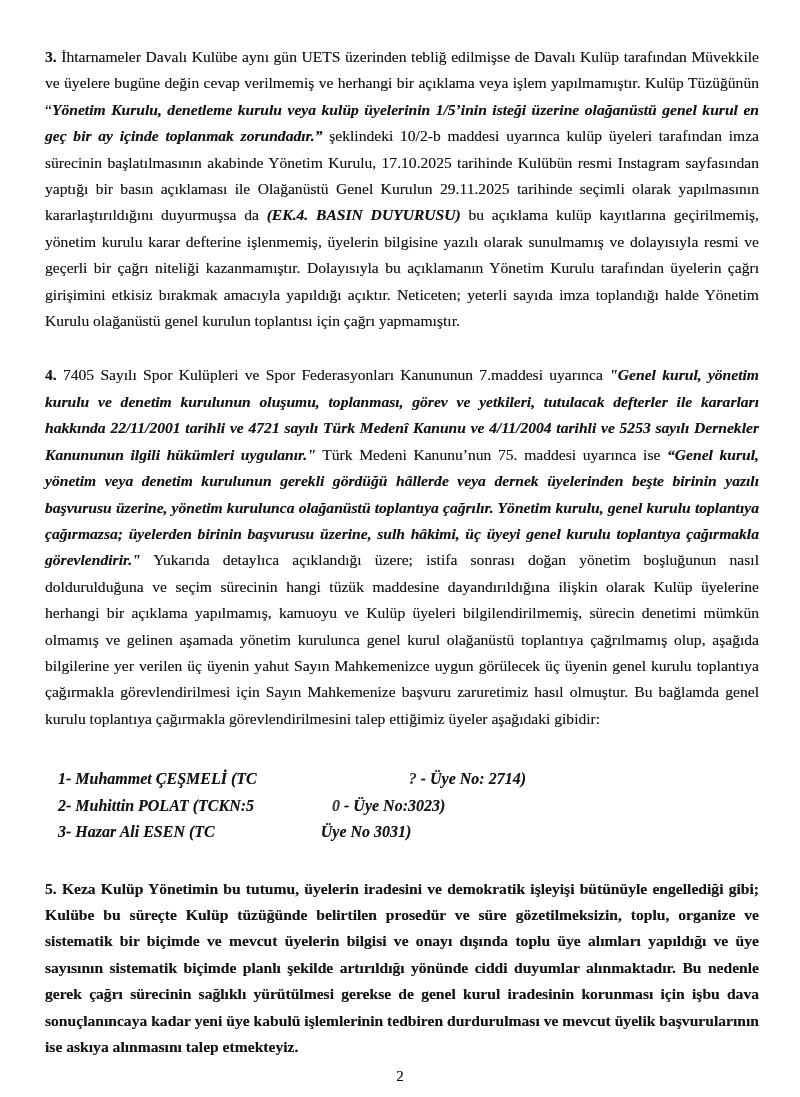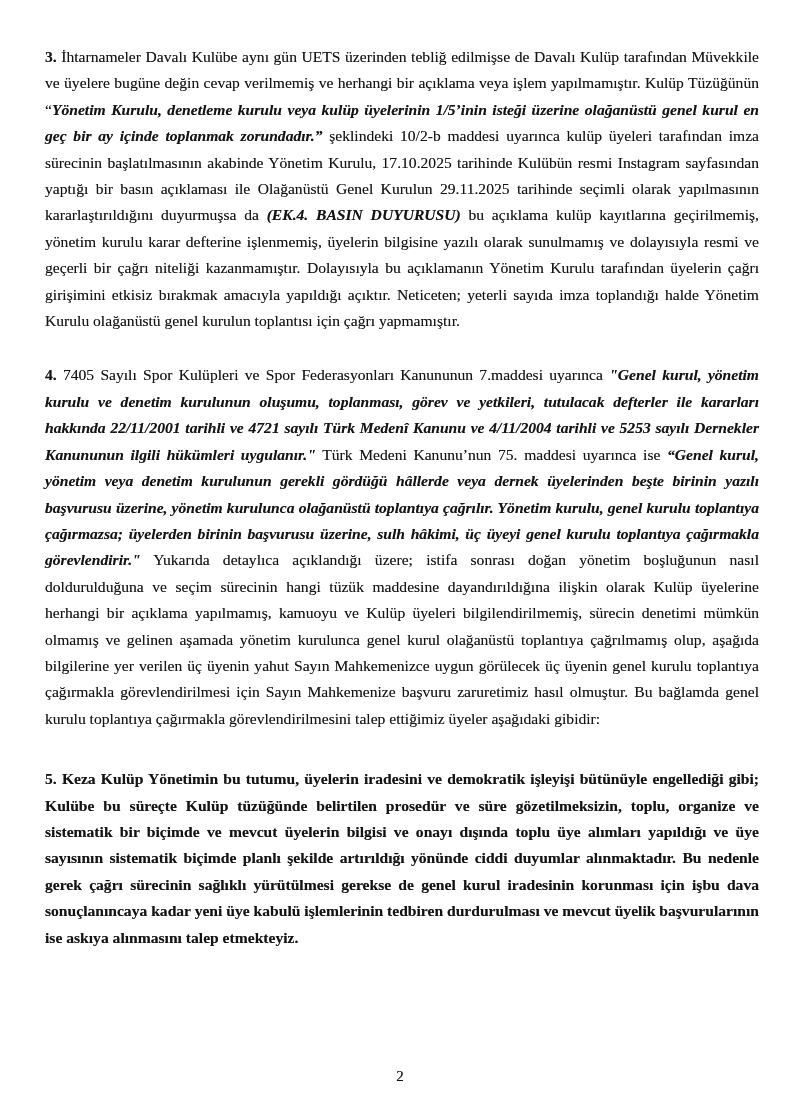--- a/index.html
+++ b/index.html
@@ -57,19 +57,22 @@
 </head>
 <body>
 
 <div class="page-content">
 
   <p class="doc-par"><span class="b">3.</span><span> İhtarnameler Davalı Kulübe aynı gün UETS üzerinden tebliğ edilmişse de Davalı Kulüp tarafından Müvekkile ve üyelere bugüne değin cevap verilmemiş ve herhangi bir açıklama veya işlem yapılmamıştır. Kulüp Tüzüğünün “</span><span class="b i">Yönetim Kurulu, denetleme kurulu veya kulüp üyelerinin 1/5’inin isteği üzerine olağanüstü genel kurul en geç bir ay içinde toplanmak zorundadır.”</span><span> şeklindeki 10/2-b maddesi uyarınca kulüp üyeleri tarafından imza sürecinin başlatılmasının akabinde Yönetim Kurulu, 17.10.2025 tarihinde Kulübün resmi Instagram sayfasından yaptığı bir basın açıklaması ile Olağanüstü Genel Kurulun 29.11.2025 tarihinde seçimli olarak yapılmasının kararlaştırıldığını duyurmuşsa da </span><span class="b i">(EK.4. BASIN DUYURUSU)</span><span> bu açıklama kulüp kayıtlarına geçirilmemiş, yönetim kurulu karar defterine işlenmemiş, üyelerin bilgisine yazılı olarak sunulmamış ve dolayısıyla resmi ve geçerli bir çağrı niteliği kazanmamıştır. Dolayısıyla bu açıklamanın Yönetim Kurulu tarafından üyelerin çağrı girişimini etkisiz bırakmak amacıyla yapıldığı açıktır. Neticeten; yeterli sayıda imza toplandığı halde Yönetim Kurulu olağanüstü genel kurulun toplantısı için çağrı yapmamıştır.</span></p>
 
   <p class="doc-par"><span class="b">4.</span><span> 7405 Sayılı Spor Kulüpleri ve Spor Federasyonları Kanununun 7.maddesi uyarınca </span><span class="b i">"Genel kurul, yönetim kurulu ve denetim kurulunun oluşumu, toplanması, görev ve yetkileri, tutulacak defterler ile kararları hakkında 22/11/2001 tarihli ve </span><span class="b i u">4721 sayılı Türk Medenî Kanunu</span><span class="b i"> ve 4/11/2004 tarihli ve 5253 sayılı Dernekler Kanununun ilgili hükümleri uygulanır."</span><span> Türk Medeni Kanunu’nun 75. maddesi uyarınca ise </span><span class="b i">“Genel kurul, yönetim veya denetim kurulunun gerekli gördüğü hâllerde veya dernek üyelerinden beşte birinin yazılı başvurusu üzerine, yönetim kurulunca olağanüstü toplantıya çağrılır. </span><span class="b i u">Yönetim kurulu, genel kurulu toplantıya çağırmazsa; üyelerden birinin başvurusu üzerine, sulh hâkimi, üç üyeyi genel kurulu toplantıya çağırmakla görevlendirir."</span><span> Yukarıda detaylıca açıklandığı üzere; istifa sonrası doğan yönetim boşluğunun nasıl doldurulduğuna ve seçim sürecinin hangi tüzük maddesine dayandırıldığına ilişkin olarak Kulüp üyelerine herhangi bir açıklama yapılmamış, kamuoyu ve Kulüp üyeleri bilgilendirilmemiş, sürecin denetimi mümkün olmamış ve gelinen aşamada yönetim kurulunca genel kurul olağanüstü toplantıya çağrılmamış olup, aşağıda bilgilerine yer verilen üç üyenin yahut Sayın Mahkemenizce uygun görülecek üç üyenin genel kurulu toplantıya çağırmakla görevlendirilmesi için Sayın Mahkemenize başvuru zaruretimiz hasıl olmuştur. Bu bağlamda genel kurulu toplantıya çağırmakla görevlendirilmesini talep ettiğimiz üyeler aşağıdaki gibidir:</span></p>
 
   <div class="members">
+    <div class="member"><span>1- Muhammet ÇEŞMELİ (TC</span><span class="gap g0"></span><span class="remnant">?</span><span> - Üye No: 2714)</span></div>
+    <div class="member"><span>2- Muhittin POLAT (TCKN:5</span><span class="gap g1"></span><span class="remnant">0</span><span> - Üye No:3023)</span></div>
+    <div class="member"><span>3- Hazar Ali ESEN (TC</span><span class="gap g2"></span><span class="remnant"></span><span>Üye No 3031)</span></div>
   </div>
 
   <p class="doc-par"><span class="b">5.</span><span class="b"> Keza Kulüp Yönetimin bu tutumu, üyelerin iradesini ve demokratik işleyişi bütünüyle engellediği gibi; Kulübe bu süreçte Kulüp tüzüğünde belirtilen prosedür ve süre gözetilmeksizin, toplu, organize ve sistematik bir biçimde ve mevcut üyelerin bilgisi ve onayı dışında toplu üye alımları yapıldığı ve üye sayısının sistematik biçimde planlı şekilde artırıldığı yönünde ciddi duyumlar alınmaktadır. Bu nedenle gerek çağrı sürecinin sağlıklı yürütülmesi gerekse de genel kurul iradesinin korunması için işbu dava sonuçlanıncaya kadar yeni üye kabulü işlemlerinin tedbiren durdurulması ve mevcut üyelik başvurularının ise askıya alınmasını talep etmekteyiz.</span></p>
 
 </div>
 
 <div class="page-number">2</div>
 
 </body></html>

